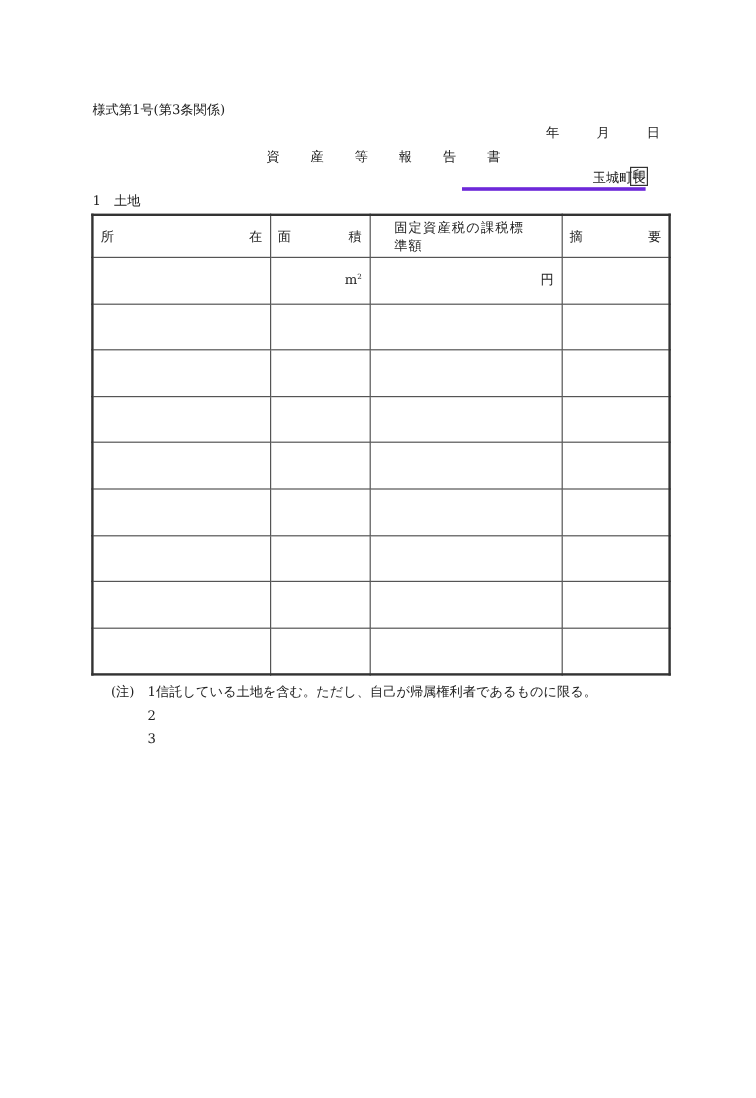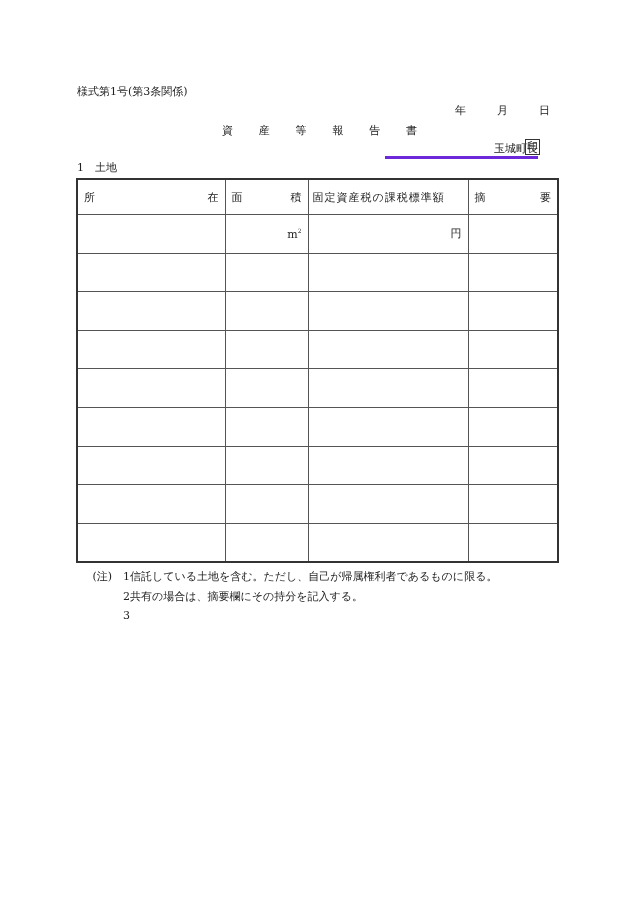--- a/index.html
+++ b/index.html
@@ -72,21 +72,21 @@
             <span>所</span>
             <span>在</span>
           </div>
         </td>
     <td>
           <div class="spread">
             <span>面</span>
             <span>積</span>
           </div>
         </td>
-    <td style="letter-spacing:1px;padding:0 4px">固定資産税の課税標準額</td>
+    <td style="letter-spacing:1px;padding:0 20px">固定資産税の課税標準額</td>
     <td>
           <div class="spread">
             <span>摘</span>
             <span>要</span>
           </div>
         </td>
   </tr>
   <tr>
     <td></td>
     <td class="right"><span>m</span><sup>2</sup></td>
@@ -146,19 +146,18 @@
 
 <div class="abs notes">
   <div class="note-row">
     <span class="note-prefix">(注)</span>
     <span class="note-num">1</span>
     <span>信託している土地を含む。ただし、自己が帰属権利者であるものに限る。</span>
   </div>
   <div class="note-row">
     <span class="note-prefix"></span>
     <span class="note-num">2</span>
-    <span>共有の場合は、摘要欄にその持分を記入する。</span>
   </div>
   <div class="note-row">
     <span class="note-prefix"></span>
     <span class="note-num">3</span>
   </div>
 </div>
 
 </body></html>

